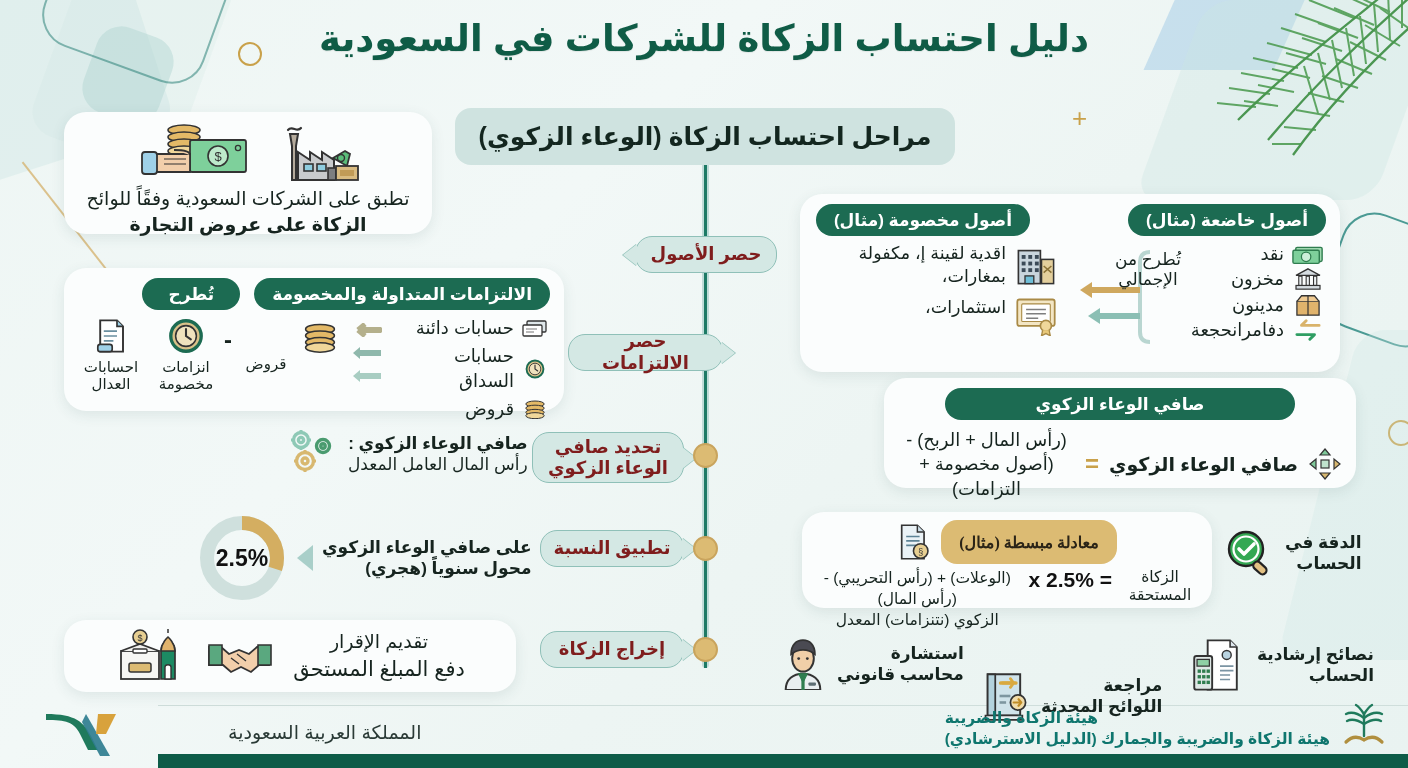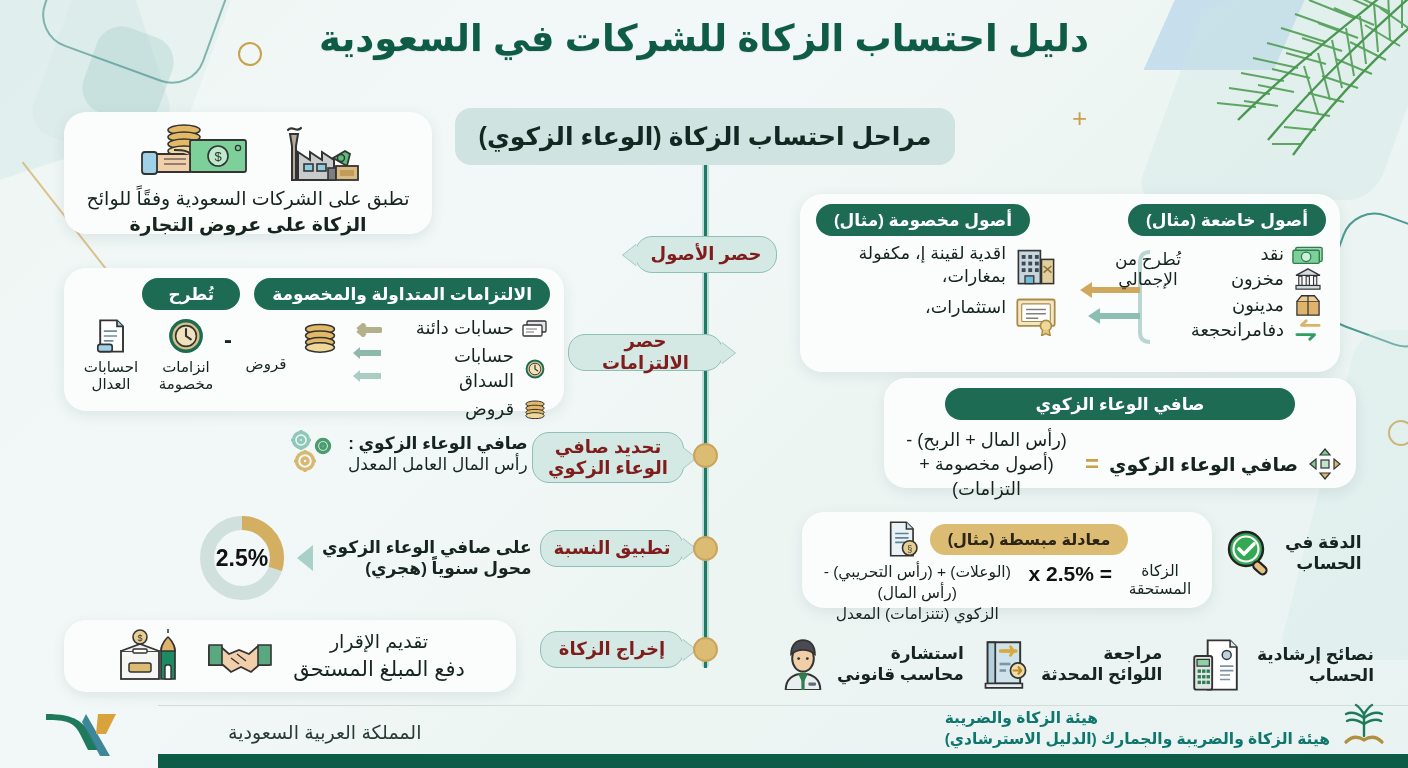--- a/index.html
+++ b/index.html
@@ -549,21 +549,21 @@
     <div style="font-size:24px; font-weight:bold; color:#c9a14a;">=</div>
     <div style="text-align:center;">
       <div class="card-txt" style="font-size:18px;">(رأس المال + الربح)  -</div>
       <div class="card-txt" style="font-size:18px;">(أصول مخصومة + التزامات)</div>
     </div>
   </div>
 </div>
 
 <div class="card" style="left:802px; top:512px; width:410px; height:96px;">
   <div style="display:flex; align-items:center; gap:10px; padding:8px 0 0 0; justify-content:center;">
-    <div class="pill-head gold" style="height:31px; font-size:16px;">معادلة مبسطة (مثال)</div>
+    <div class="pill-head gold" style="height:44px; font-size:16px;font-family:Liberation Serif, serif;">معادلة مبسطة (مثال)</div>
     <svg class="icon" width="34" height="38" viewBox="0 0 30 34">
       <path d="M4 2h14l6 6v24H4z" fill="#eaf2f6" stroke="#333" stroke-width="1.5"></path>
       <path d="M18 2v6h6" fill="#cfe0ea" stroke="#333" stroke-width="1.3"></path>
       <path d="M8 12h12M8 16h12M8 20h9" stroke="#5d8396" stroke-width="1.4"></path>
       <circle cx="21" cy="25" r="6.5" fill="#e7cf92" stroke="#333" stroke-width="1.4"></circle>
       <text x="21" y="29" font-size="8" text-anchor="middle" fill="#333" font-family="'Liberation Sans',sans-serif">§</text>
     </svg>
   </div>
   <div style="display:flex; align-items:flex-start; justify-content:center; gap:8px; padding:4px 12px 0 12px;">
     <div style="text-align:center;">
@@ -680,21 +680,21 @@
       <rect x="5" y="33" width="3" height="3"></rect>
         <rect x="9" y="33" width="3" height="3"></rect>
         <rect x="13" y="33" width="3" height="3"></rect>
       <rect x="5" y="38" width="3" height="3"></rect>
         <rect x="9" y="38" width="3" height="3"></rect>
         <rect x="13" y="38" width="3" height="3"></rect>
       </g>
   </svg>
 </div>
 
-<div class="side-item" style="left:978px; top:638px;">
+<div class="side-item" style="left:978px; top:670px;">
   <div class="txt">
     <div>مراجعة</div>
     <div>اللوائح المحدثة</div>
   </div>
   <svg class="icon" width="54" height="52" viewBox="0 0 48 48">
     <path d="M8 4h30v38H8z" fill="#cfe3ea" stroke="#333" stroke-width="1.8"></path>
     <path d="M8 4h7v38H8z" fill="#b3d2dd" stroke="#333" stroke-width="1.6"></path>
     <path d="M6 42h34v4H6z" fill="#e6eef1" stroke="#333" stroke-width="1.6"></path>
     <path d="M22 12h10l-3-4M22 12h10l-3 4" fill="none" stroke="#d9a93f" stroke-width="2.6" stroke-linecap="round" stroke-linejoin="round"></path>
     <path d="M20 12h14" stroke="#d9a93f" stroke-width="3.4" stroke-linecap="round"></path>

